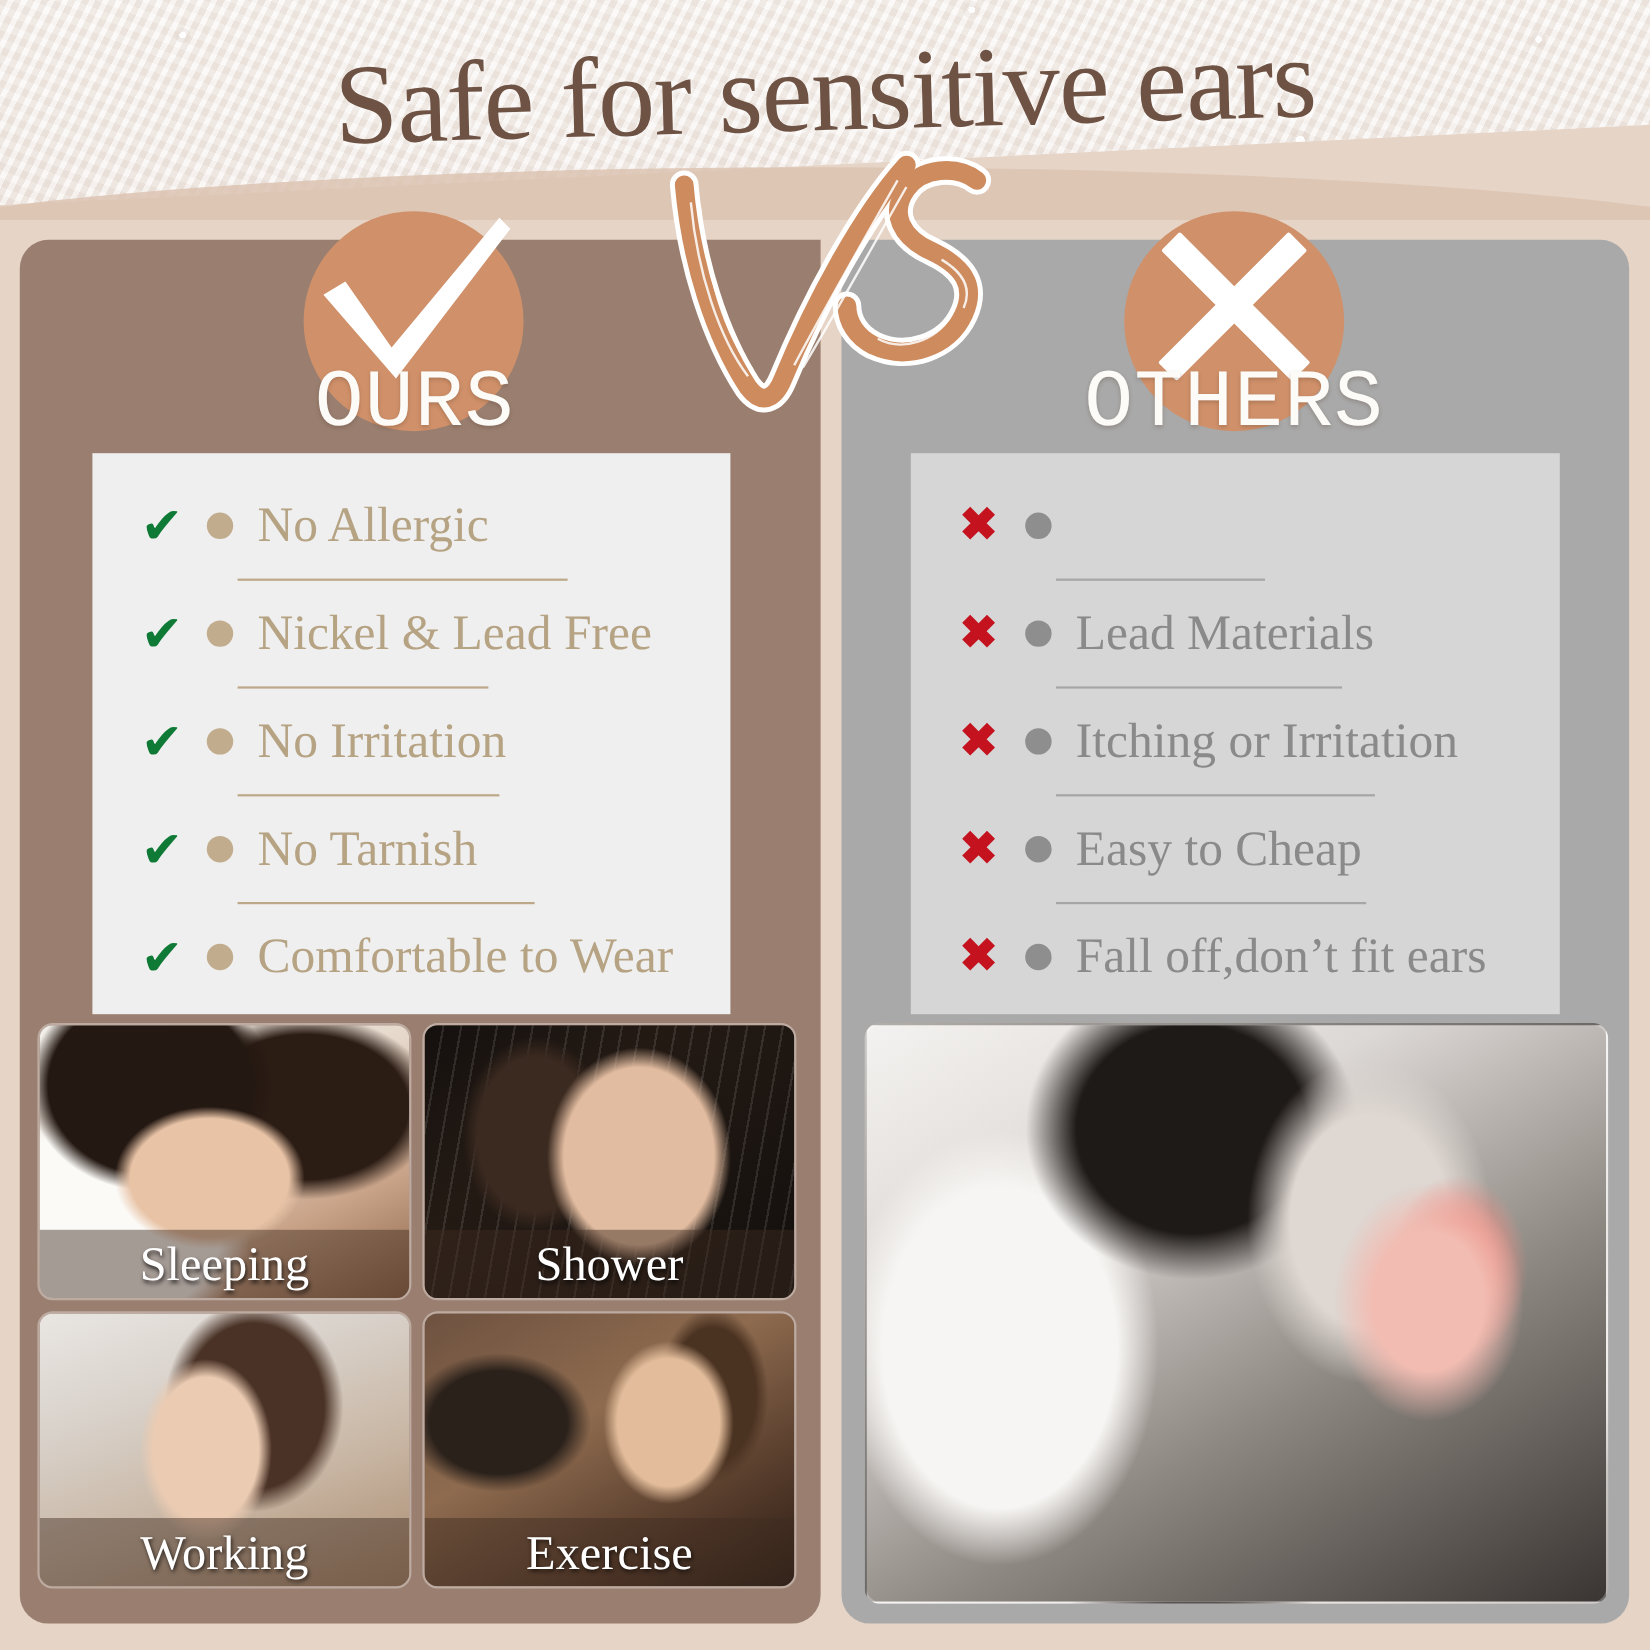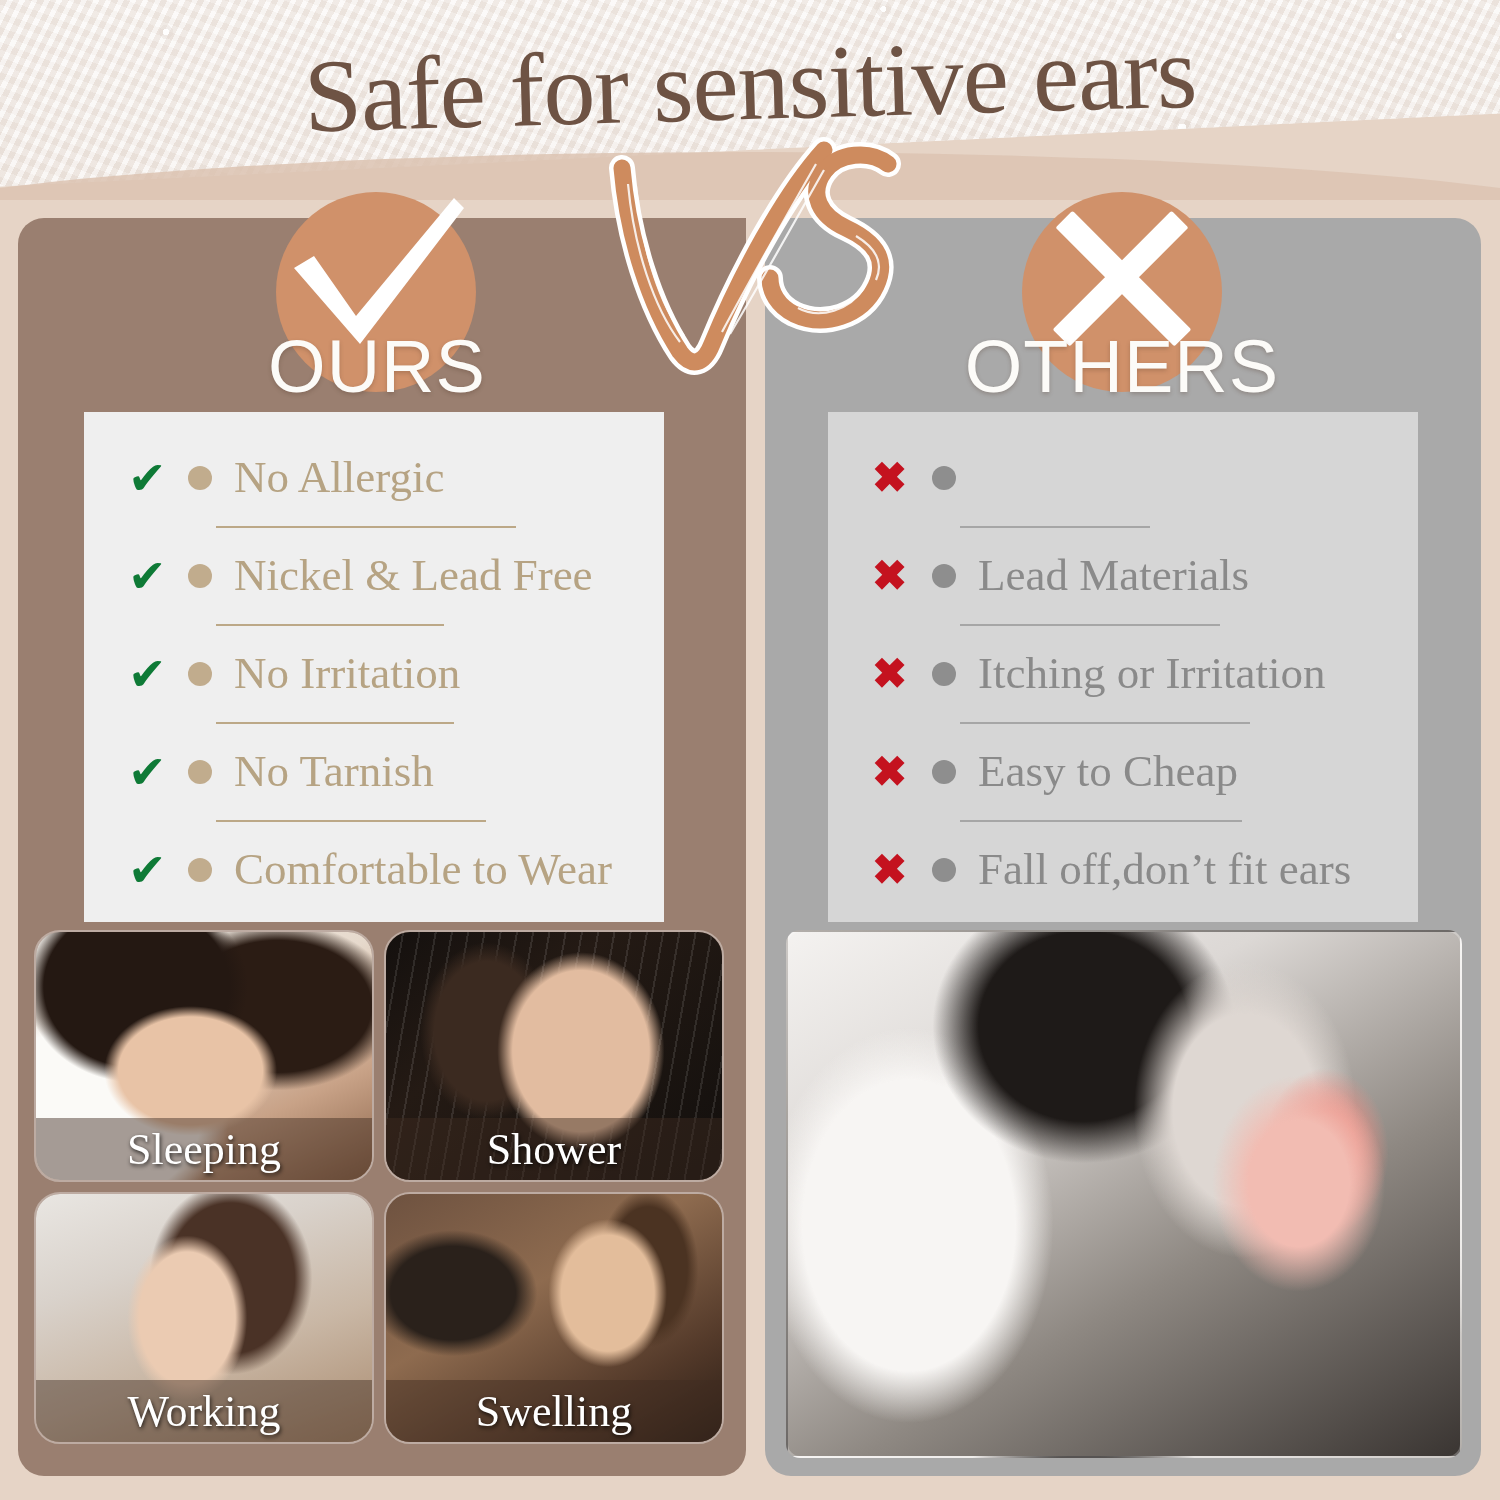--- a/index.html
+++ b/index.html
@@ -73,21 +73,21 @@
   .circle-ours{ left:276px; top:192px; width:200px; height:200px; }
   .circle-others{ left:1022px; top:192px; width:200px; height:200px; }
 
   .mark-svg{ position:absolute; z-index:7; }
   .mark-check{ left:288px; top:196px; }
   .mark-cross{ left:1046px; top:204px; }
 
   .badge-label{
     position:absolute; z-index:8;
     color:#FCFBF8; font-size:74px; line-height:1;
-    font-family:Liberation Sans, sans-serif; letter-spacing:1px;
+    font-family:Liberation Mono, monospace; letter-spacing:1px;
     text-shadow:0 2px 4px rgba(80,55,40,.28);
   }
   .label-ours{ left:262px; top:330px; width:230px; text-align:center; }
   .label-others{ left:962px; top:330px; width:320px; text-align:center; }
 
   
   .vs-wrap{ position:absolute; left:588px; top:128px; width:330px; height:270px; z-index:10; }
 
   
   .list-card{ position:absolute; z-index:4; }
@@ -132,21 +132,21 @@
     font-family:"Liberation Serif", serif;
   }
 
   
   .photo-grid{
     position:absolute; left:34px; top:930px; width:690px; height:528px; z-index:4;
     display:grid; grid-template-columns:340px 340px; grid-template-rows:252px 252px;
     gap:10px;
   }
   .photo-cell{
-    position:relative; border-radius:26px; overflow:hidden;
+    position:relative; border-radius:14px; overflow:hidden;
     border:2px solid rgba(255,255,255,.35);
     text-align:right;
   }
   .photo-caption{
     position:absolute; left:0; bottom:0; width:100%; height:62px;
     background:rgba(64,44,32,.46);
     display:flex; align-items:center; justify-content:center;
     color:#FFFFFF; font-size:44px; font-family:"Liberation Serif", serif;
     text-shadow:1px 2px 4px rgba(0,0,0,.75);
   }
@@ -351,17 +351,17 @@
   <div class="photo-cell">
     <div class="ph ph-shower"></div>
     <div class="photo-caption">Shower</div>
   </div>
   <div class="photo-cell">
     <div class="ph ph-working"></div>
     <div class="photo-caption">Working</div>
   </div>
   <div class="photo-cell">
     <div class="ph ph-exercise"></div>
-    <div class="photo-caption">Swelling</div>
+    <div class="photo-caption">Exercise</div>
   </div>
 </div>
 
 <div class="big-photo"></div>
 
 </body></html>

